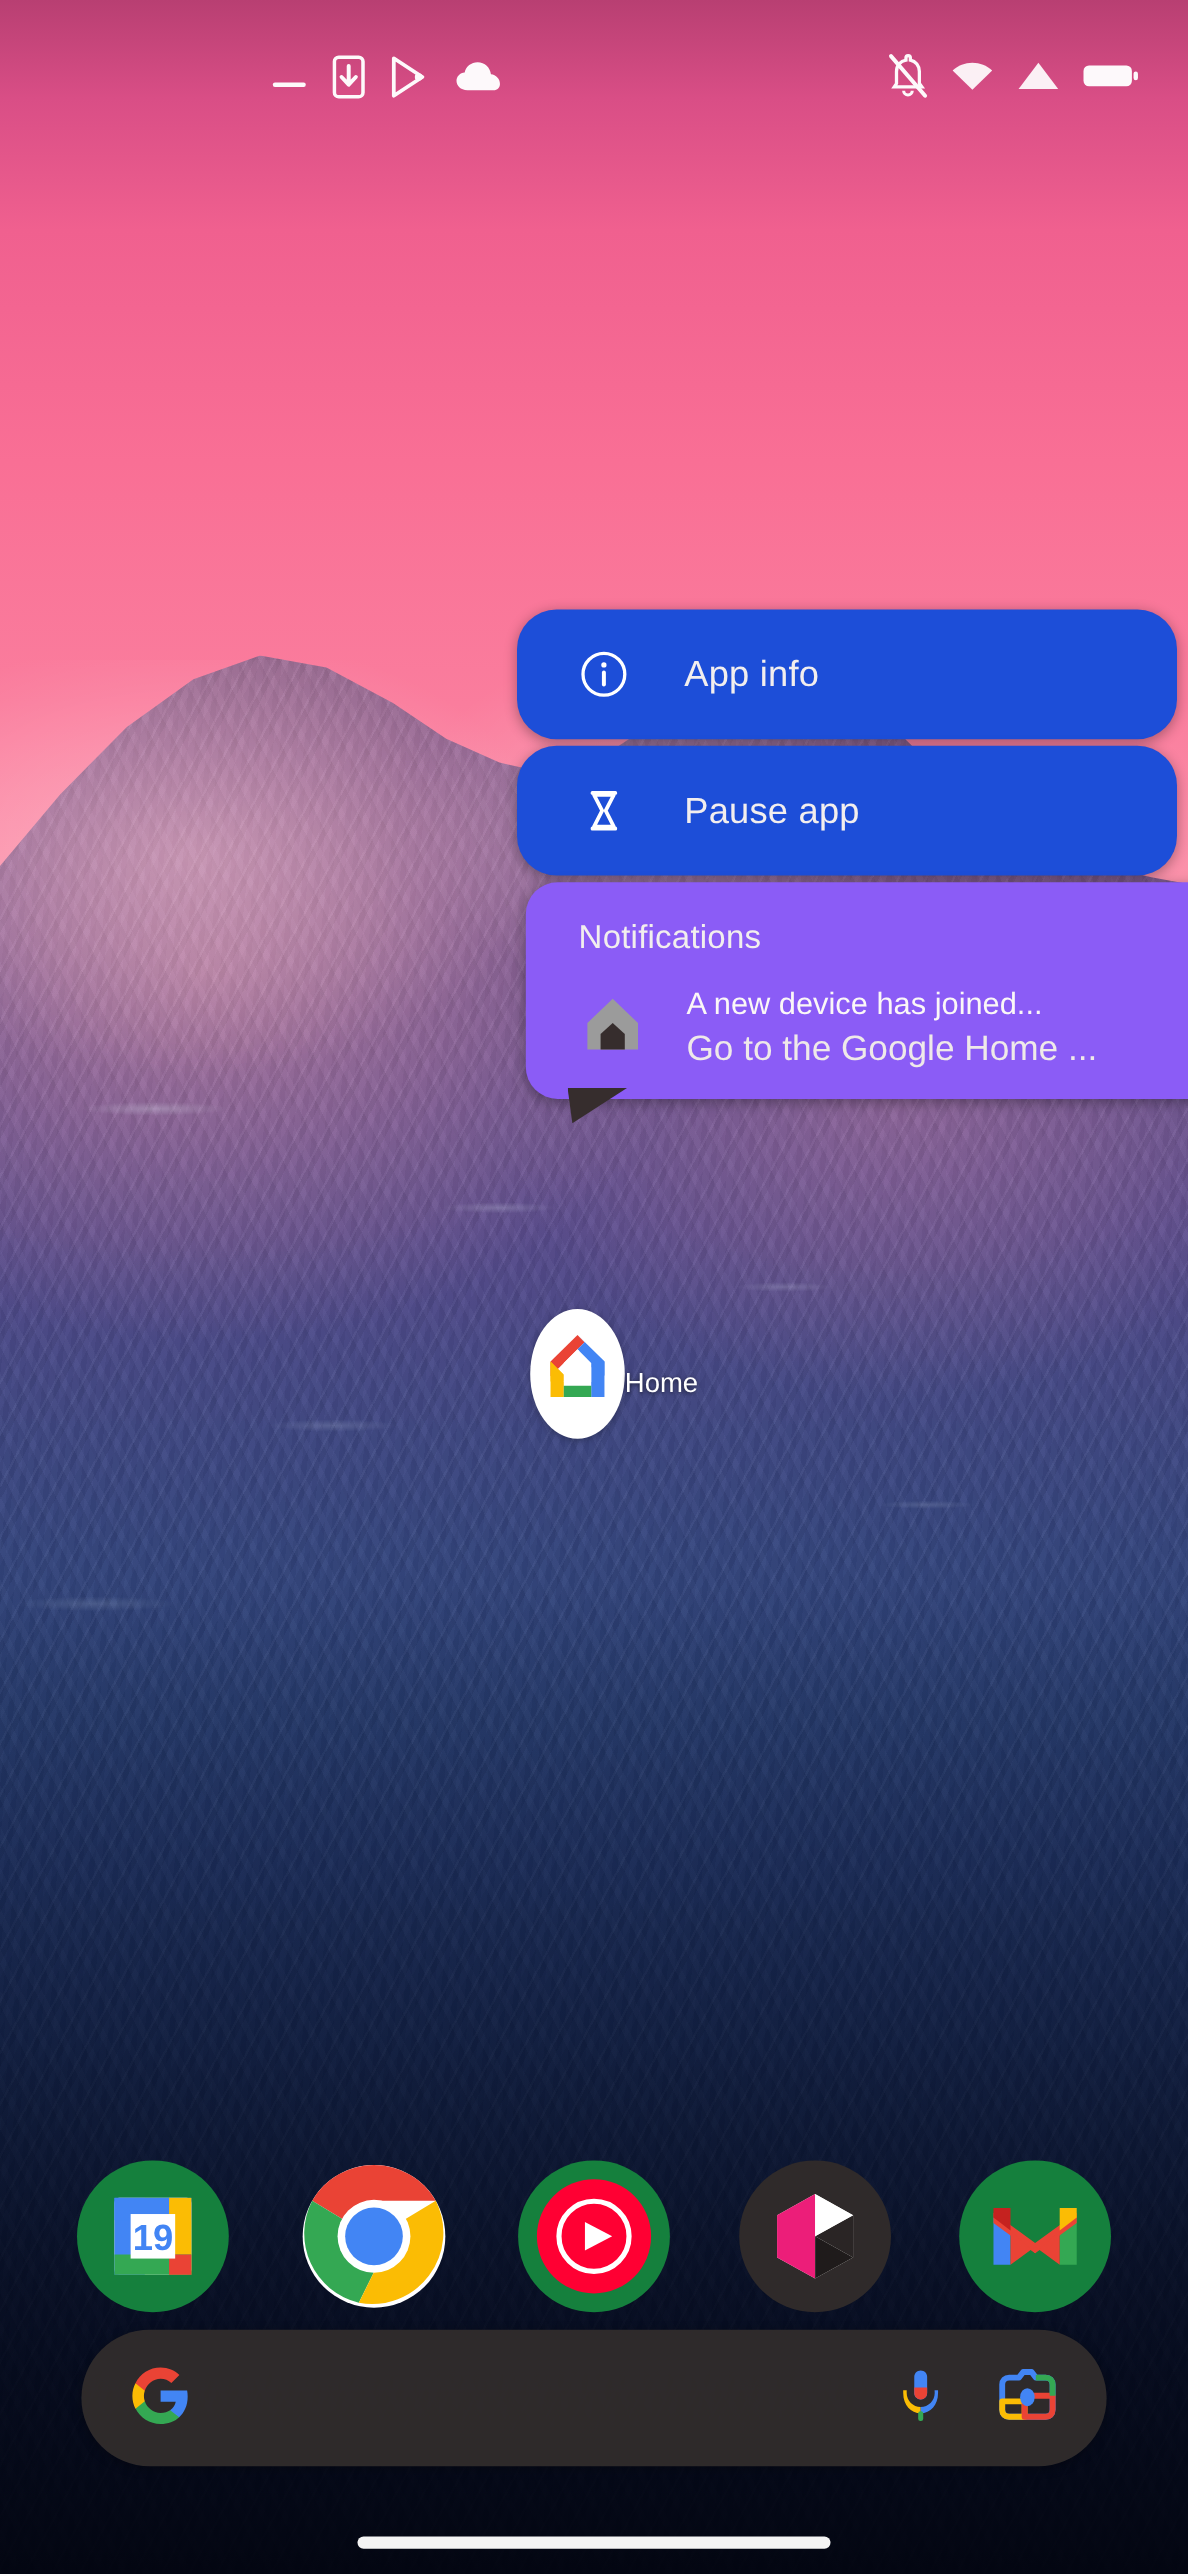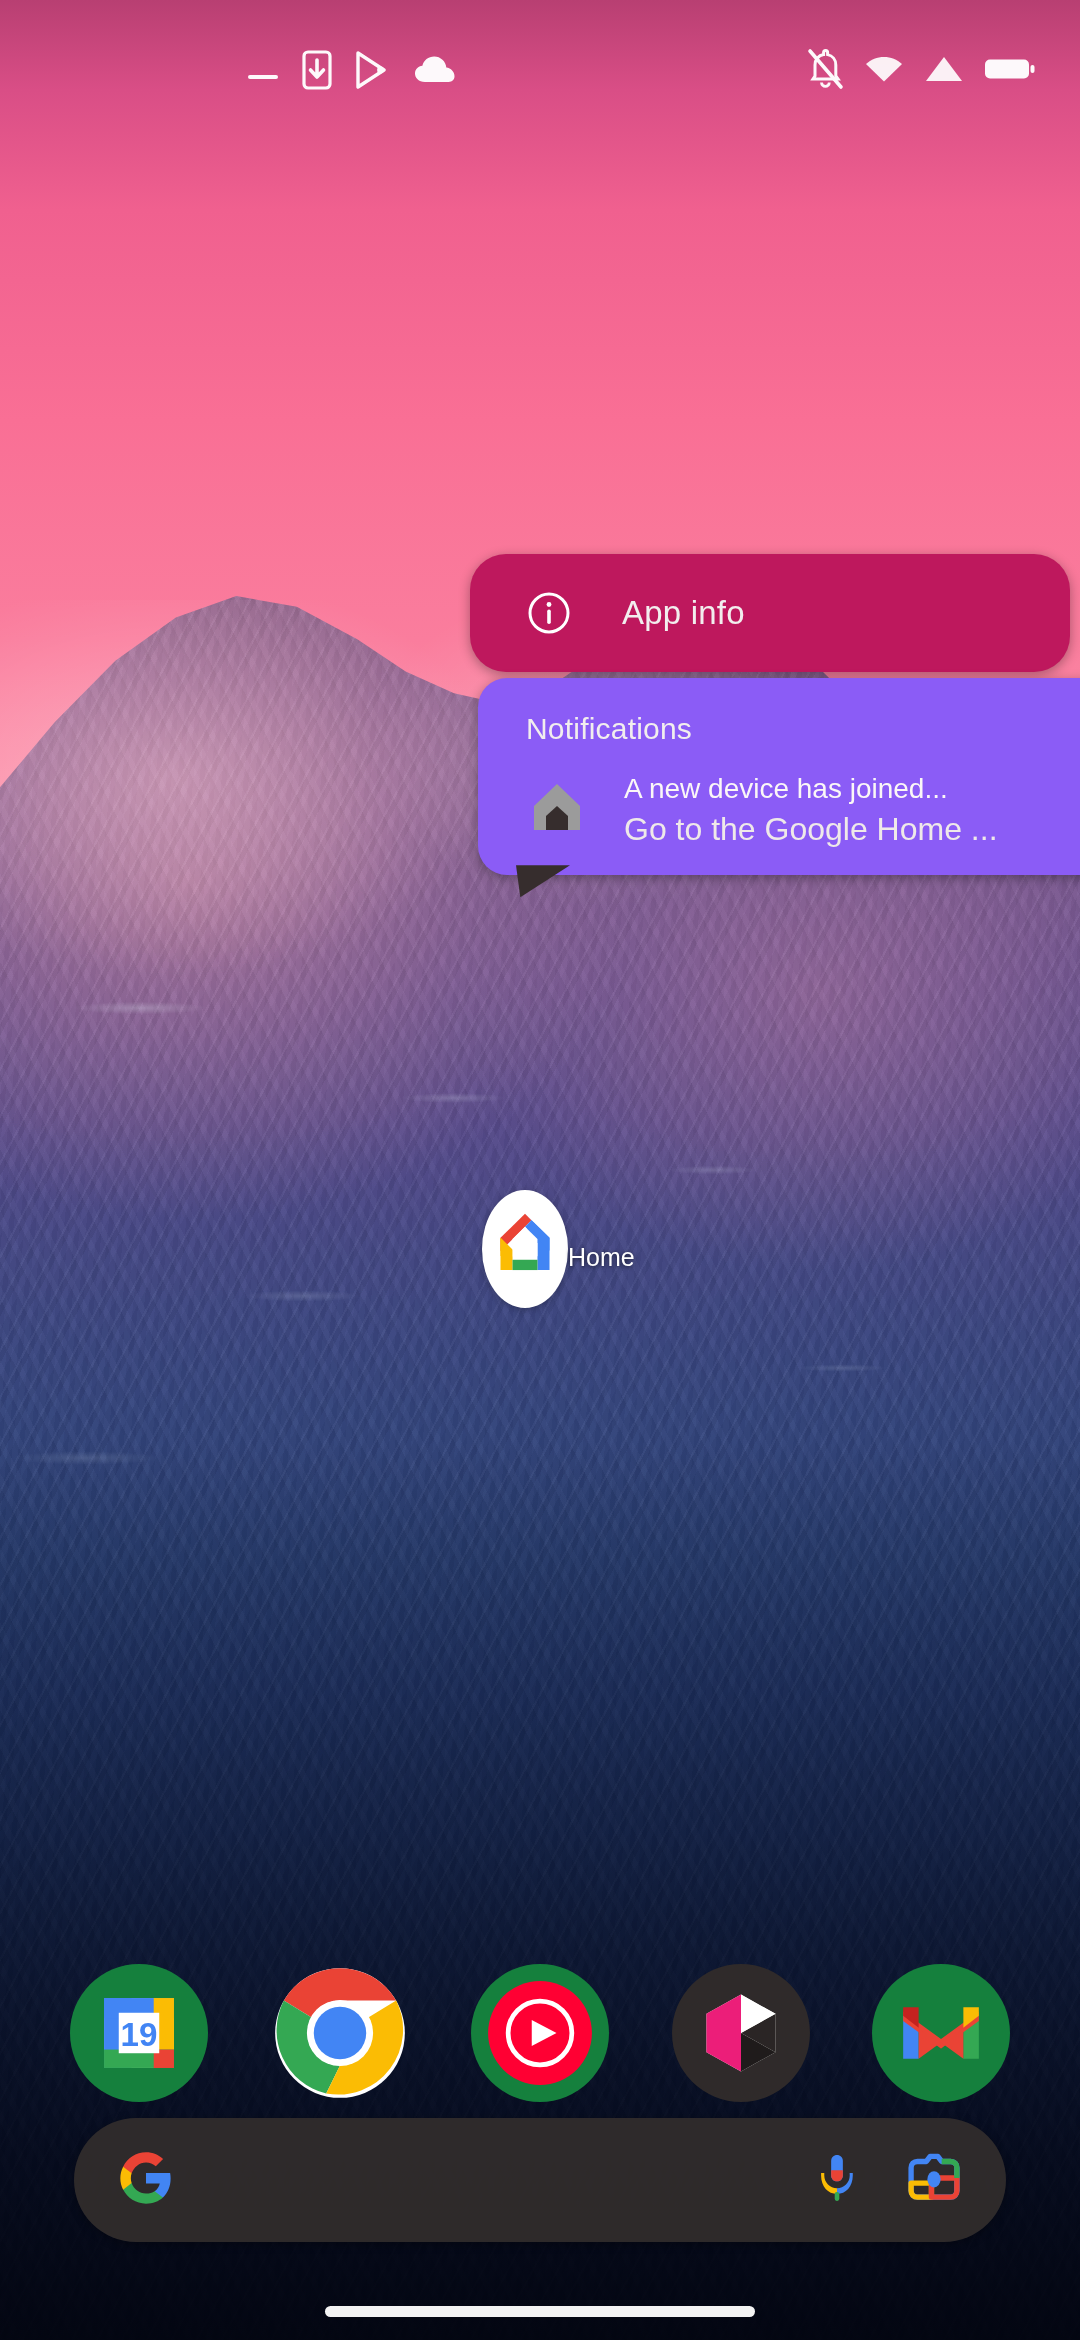--- a/index.html
+++ b/index.html
@@ -105,21 +105,21 @@
   }
   .sb-left{ position:absolute; left:246px; top:50px; display:flex; align-items:center; gap:22px; }
   .sb-right{ position:absolute; right:44px; top:48px; display:flex; align-items:center; gap:20px; }
   .sb-ico{ display:block; opacity:.97; }
 
   
   #popup{
     position:absolute; left:470px; top:554px; width:600px; z-index:60;
   }
   .menu-card{
-    background:#be185d;
+    background:#1d4ed8;
     color:#fff;
     border-radius:36px;
     display:flex; align-items:center;
     height:118px;
     padding-left:56px;
     margin-bottom:6px;
     box-shadow:0 3px 12px rgba(0,0,0,.32);
   }
   .menu-card .mi-icon{ width:46px; height:46px; flex:0 0 46px; display:flex; align-items:center; justify-content:center; }
   .menu-card .mi-label{
@@ -272,20 +272,30 @@
     <span class="mi-icon">
       <svg width="46" height="46" viewBox="0 0 46 46">
         <circle cx="23" cy="23" r="19" fill="none" stroke="#fff" stroke-width="3"></circle>
         <circle cx="23" cy="14.5" r="2.4" fill="#fff"></circle>
         <rect x="21.2" y="19.5" width="3.6" height="14.5" rx="1.8" fill="#fff"></rect>
       </svg>
     </span>
     <span class="mi-label">App info</span>
   </div>
 
+  <div class="menu-card">
+    <span class="mi-icon">
+      <svg width="46" height="46" viewBox="0 0 46 46">
+        <rect x="11" y="5" width="24" height="3.6" rx="1.4" fill="#fff"></rect>
+        <rect x="11" y="37.4" width="24" height="3.6" rx="1.4" fill="#fff"></rect>
+        <path d="M14 8.6 L32 8.6 L24.6 23 L32 37.4 L14 37.4 L21.4 23 Z" fill="none" stroke="#fff" stroke-width="3.4" stroke-linejoin="round"></path>
+      </svg>
+    </span>
+    <span class="mi-label">Pause app</span>
+  </div>
 
   <div id="notif-card">
     <div id="notif-title">Notifications</div>
     <div id="notif-row">
       <span id="notif-app-icon">
         <svg width="62" height="62" viewBox="0 0 62 62">
           <path d="M31 8 L54 30 L54 54 L8 54 L8 30 Z" fill="#9b9b9b"></path>
           <path d="M31 30 L42 40 L42 54 L20 54 L20 40 Z" fill="#362d2d"></path>
         </svg>
       </span>

